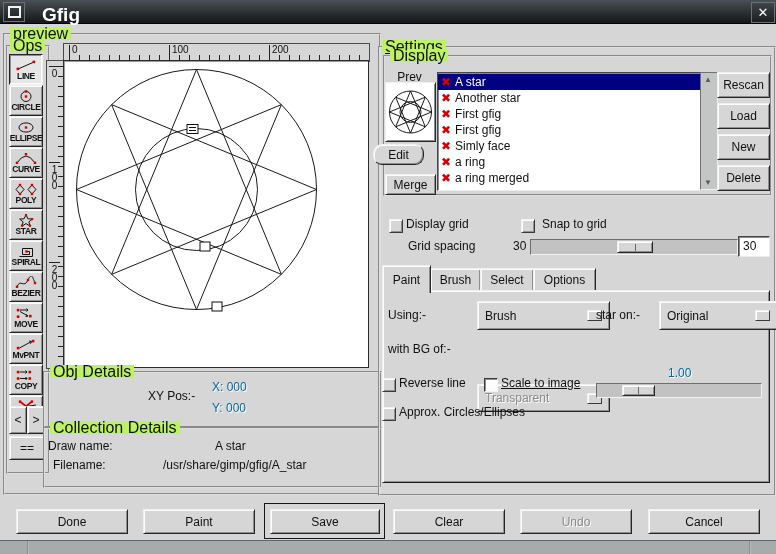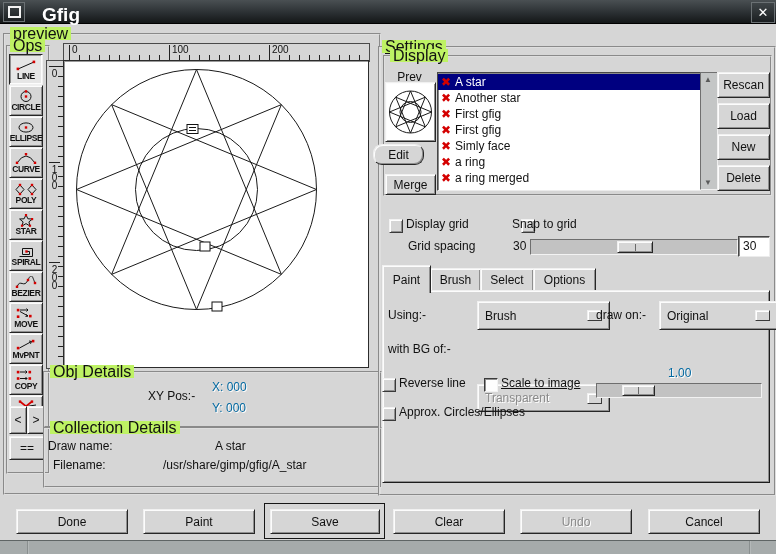--- a/index.html
+++ b/index.html
@@ -331,21 +331,21 @@
   <div class="abs raised btn" style="left:717px;top:134px;width:51px;height:24px;">
       <span>New</span>
     </div>
   <div class="abs raised btn" style="left:717px;top:165px;width:51px;height:24px;">
       <span>Delete</span>
     </div>
 
   <div class="abs cb up" style="left:389px;top:219px;"></div>
   <span class="abs lbl" style="left:406px;top:217px;">Display grid</span>
   <div class="abs cb up" style="left:521px;top:219px;"></div>
-  <span class="abs lbl" style="left:512px;top:217px;">Snap to grid</span>
+  <span class="abs lbl" style="left:542px;top:217px;">Snap to grid</span>
   <span class="abs lbl" style="left:408px;top:239px;">Grid spacing</span>
   <span class="abs lbl" style="left:513px;top:239px;">30</span>
   <div class="abs trough" style="left:530px;top:239px;width:206px;height:14px;">
     <div class="shandle" style="left:86px;width:34px;height:10px;">
         <span class="notch"></span>
       </div>
   </div>
   <div class="abs entry" style="left:738px;top:236px;width:26px;height:17px;"><span>30</span></div>
 
   <div class="abs raised tab active" style="left:382px;top:265px;width:47px;height:27px;">
@@ -360,21 +360,21 @@
   <div class="abs raised tab" style="left:533px;top:268px;width:61px;height:22px;">
       <span>Options</span>
     </div>
   <div class="abs tabbody" style="left:382px;top:290px;width:386px;height:191px;z-index:1;"></div>
 
   <span class="abs lbl" style="left:388px;top:308px;z-index:2;">Using:-</span>
   <div class="abs raised dd" style="left:477px;top:301px;width:117px;height:27px;z-index:2;">
     <span>Brush</span>
     <span class="ddtab"></span>
   </div>
-  <span class="abs lbl" style="left:596px;top:308px;z-index:2;">draw on:-</span>
+  <span class="abs lbl" style="left:596px;top:308px;z-index:2;">star on:-</span>
   <div class="abs raised dd" style="left:659px;top:301px;width:103px;height:27px;z-index:2;">
     <span>Original</span>
     <span class="ddtab"></span>
   </div>
   <span class="abs lbl" style="left:388px;top:342px;z-index:2;">with BG of:-</span>
   <div class="abs raised dd" style="left:477px;top:336px;width:117px;height:26px;z-index:2;margin-top:48px;">
     <span class="dis">Transparent</span>
     <span class="ddtab"></span>
   </div>
   <div class="abs cb up" style="left:382px;top:378px;z-index:2;"></div>

